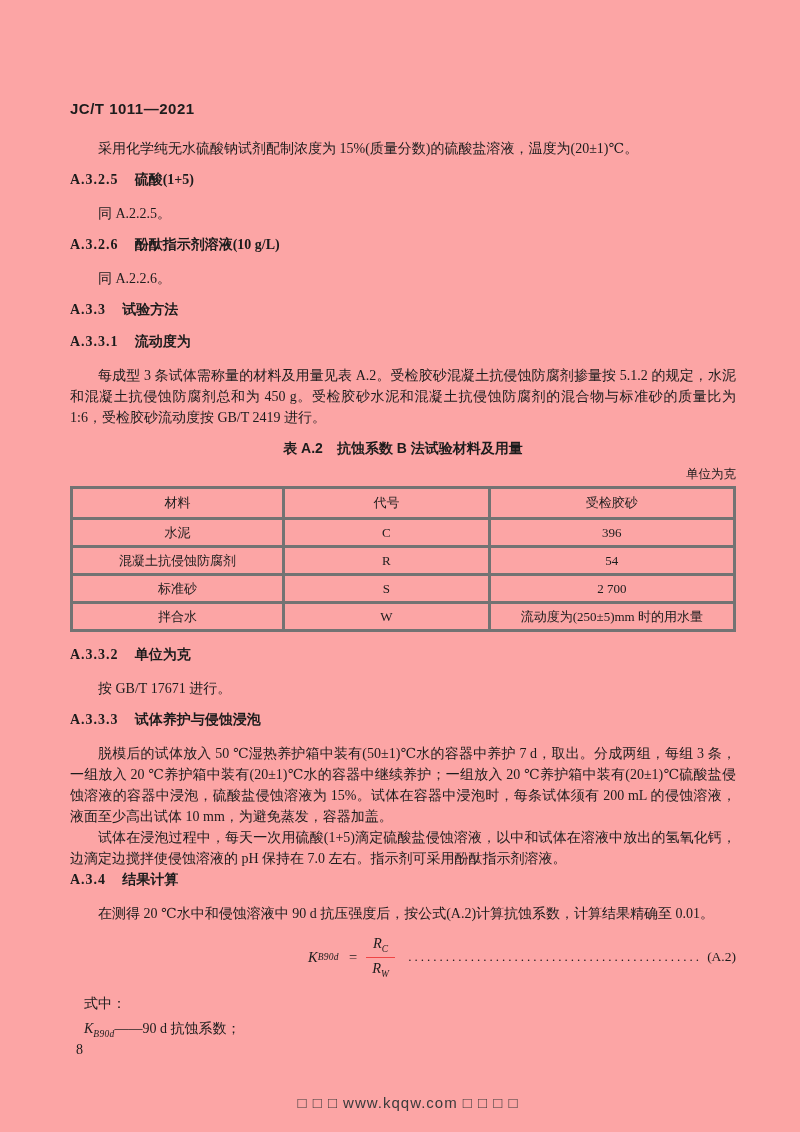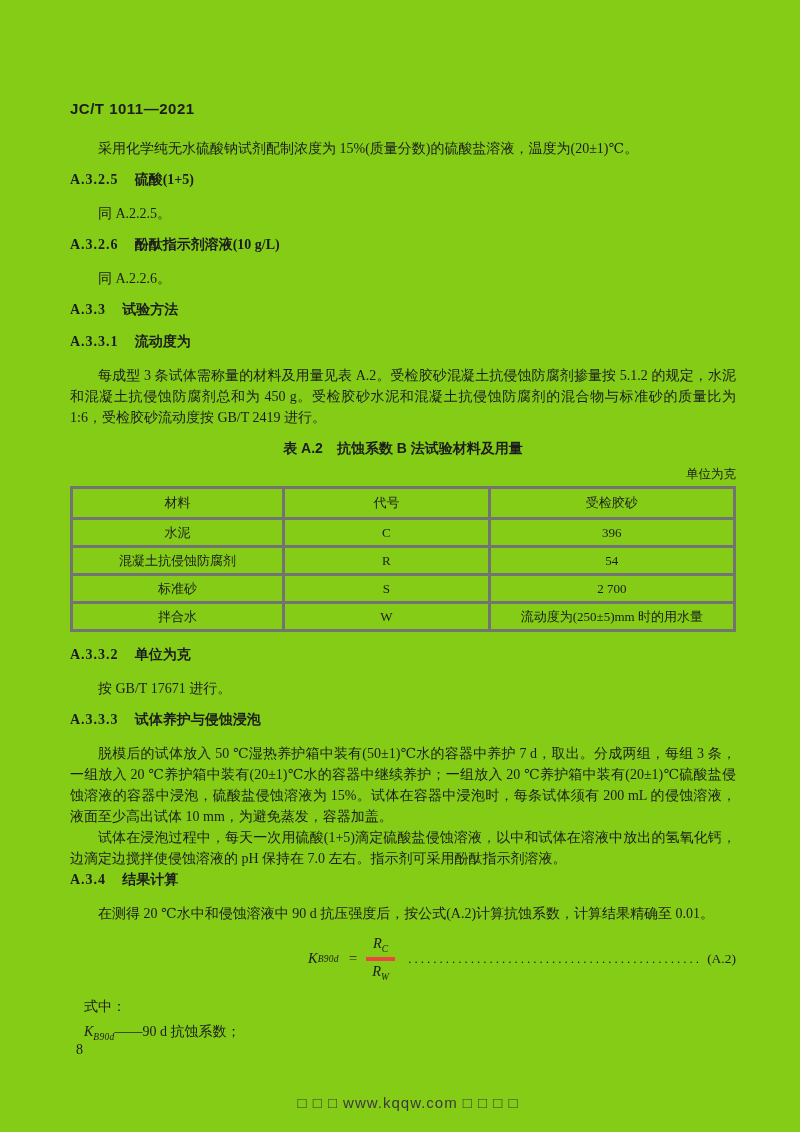--- a/index.html
+++ b/index.html
@@ -2,21 +2,21 @@
 <html><head>
 <meta charset="utf-8">
 <style>
   * { margin: 0; padding: 0; box-sizing: border-box; }
   html, body { background: #e8e8e8; }
   .page {
     position: relative;
     width: 800px;
     height: 1132px;
     margin: 0 auto;
-    background: #84cc16;
+    background: #fca5a5;
     color: #1c1c1c;
     font-family: "Liberation Serif", "DejaVu Serif", serif;
     font-size: 14px;
     padding: 100px 64px 0 70px;
     overflow: hidden;
   }
   .doc-header {
     font-family: "Liberation Sans", "DejaVu Sans", sans-serif;
     font-weight: bold;
     font-size: 15px;
@@ -76,21 +76,21 @@
   }
   .sym { font-style: italic; font-family: "Liberation Serif", serif; }
   .sub { font-size: 9.5px; font-style: italic; vertical-align: sub; letter-spacing: 0.3px; }
   .frac {
     display: inline-flex;
     flex-direction: column;
     align-items: center;
     margin-left: 8px;
     line-height: 1.25;
   }
-  .frac .num { border-bottom: 4px solid #ef4444; padding: 0 7px 1px 7px; }
+  .frac .num { border-bottom: 1px solid #ef4444; padding: 0 7px 1px 7px; }
   .frac .den { padding: 1px 7px 0 7px; }
   .eq-sign { margin-left: 10px; }
   .dots-leader {
     flex: 1;
     overflow: hidden;
     white-space: nowrap;
     letter-spacing: 3px;
     font-size: 13px;
     margin: 0 6px 0 12px;
     color: #1c1c1c;

